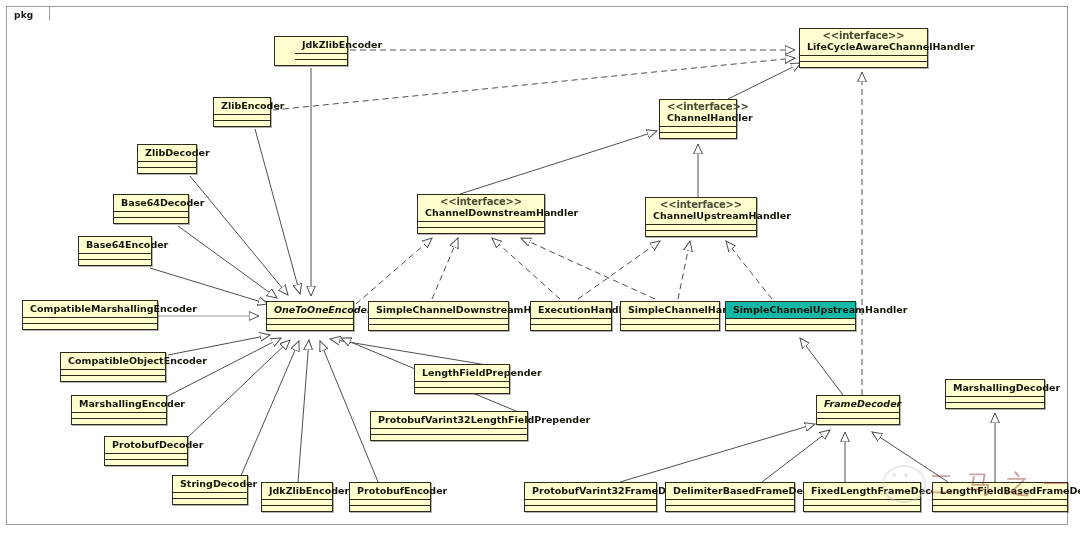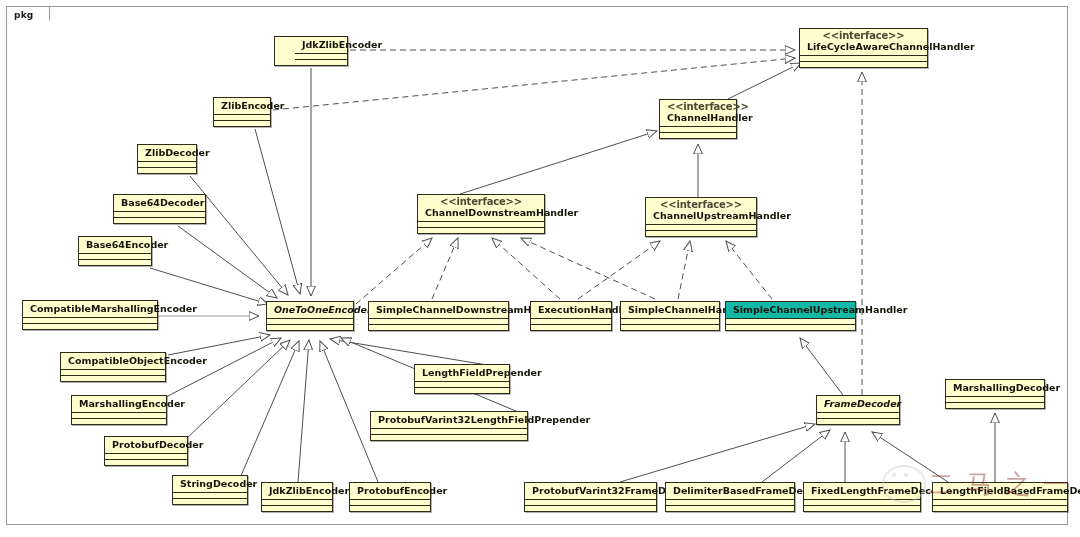--- a/index.html
+++ b/index.html
@@ -231,21 +231,21 @@
         <div class="uml-sep" style="background: rgb(43, 43, 24);"></div>
         <div class="uml-compartment c2"></div>
       </div>
       <div class="uml-box" style="left: 137px; top: 144px; width: 60px; background: rgb(254, 254, 206); border-color: rgb(43, 43, 24);">
         <div class="uml-title"><span>ZlibDecoder</span></div>
         <div class="uml-sep" style="background: rgb(43, 43, 24);"></div>
         <div class="uml-compartment"></div>
         <div class="uml-sep" style="background: rgb(43, 43, 24);"></div>
         <div class="uml-compartment c2"></div>
       </div>
-      <div class="uml-box" style="left: 113px; top: 194px; width: 93px; background: rgb(254, 254, 206); border-color: rgb(43, 43, 24);">
+      <div class="uml-box" style="left: 113px; top: 194px; width: 76px; background: rgb(254, 254, 206); border-color: rgb(43, 43, 24);">
         <div class="uml-title"><span>Base64Decoder</span></div>
         <div class="uml-sep" style="background: rgb(43, 43, 24);"></div>
         <div class="uml-compartment"></div>
         <div class="uml-sep" style="background: rgb(43, 43, 24);"></div>
         <div class="uml-compartment c2"></div>
       </div>
       <div class="uml-box" style="left: 417px; top: 194px; width: 128px; background: rgb(254, 254, 206); border-color: rgb(43, 43, 24);">
         <div class="uml-title"><span class="uml-stereo">&lt;&lt;interface&gt;&gt;</span><span>ChannelDownstreamHandler</span></div>
         <div class="uml-sep" style="background: rgb(43, 43, 24);"></div>
         <div class="uml-compartment"></div>

